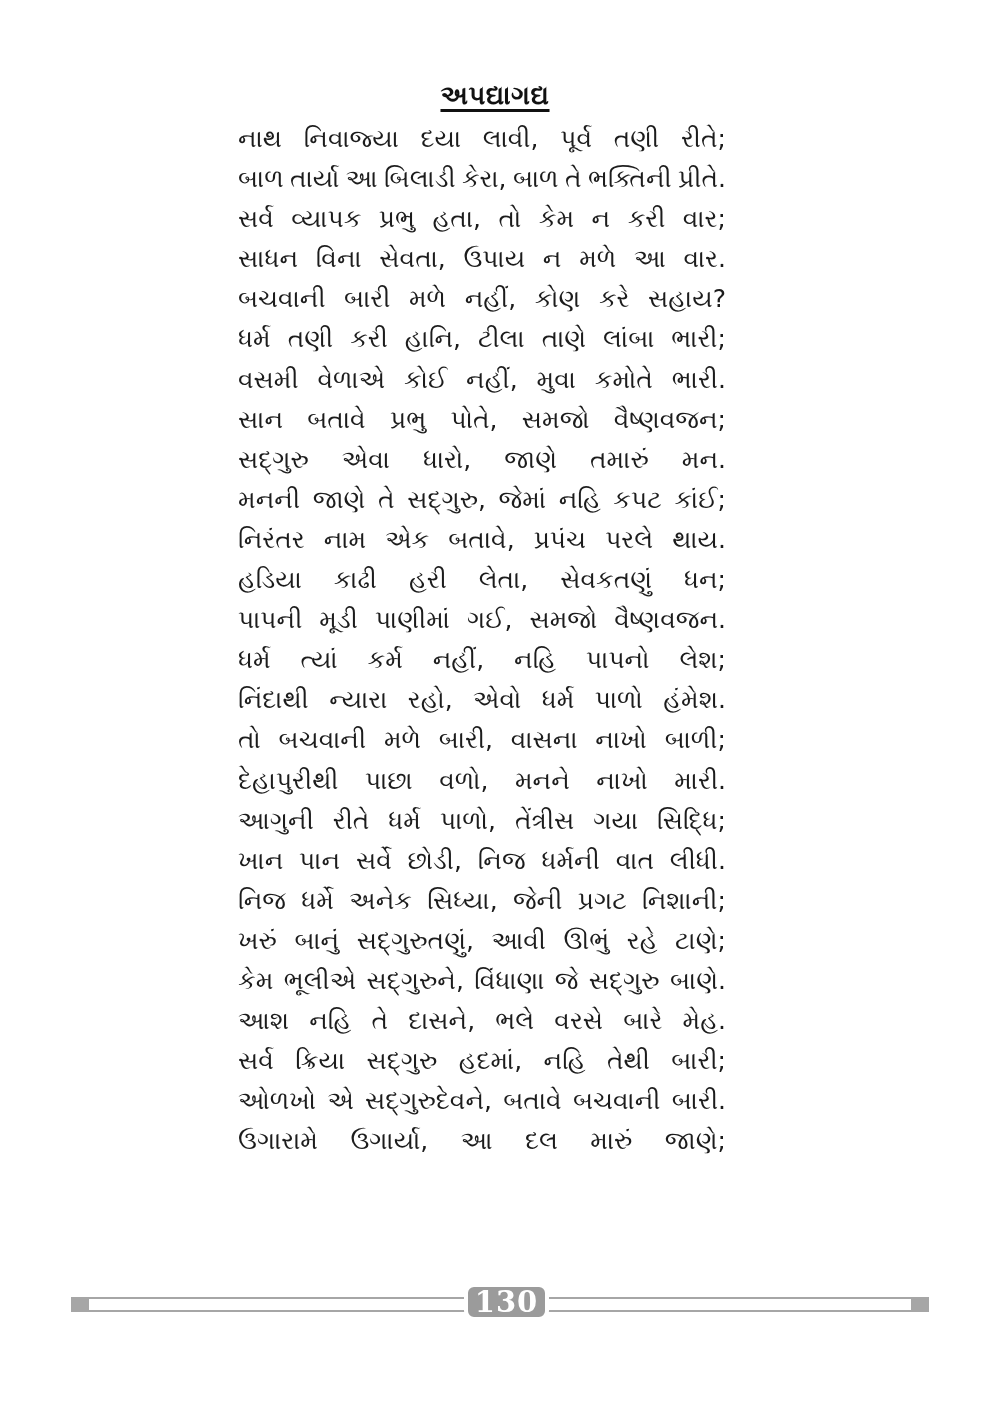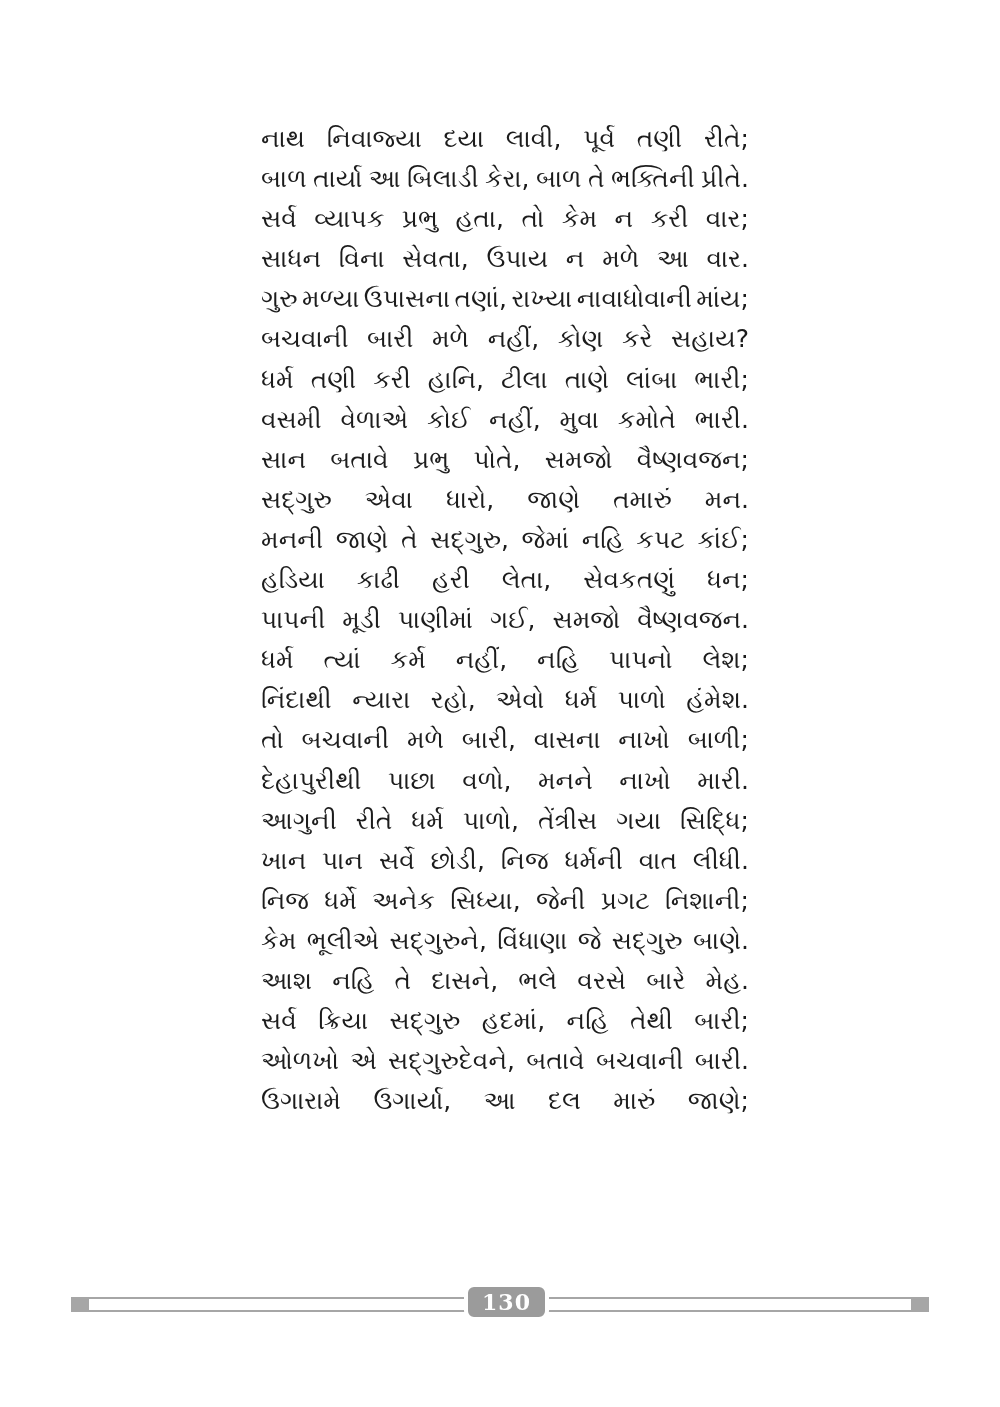--- a/index.html
+++ b/index.html
@@ -25,21 +25,21 @@
     font-size:26px;
     font-weight:bold;
     color:#111;
     text-decoration:underline;
     text-decoration-thickness:2.5px;
     text-underline-offset:5px;
     letter-spacing:0.5px;
   }
   .poem{
     position:absolute;
-    top:119px;left:261px;width:488px;
+    top:119px;left:238px;width:488px;
   }
   .poem-line{
     display:flex;
     justify-content:space-between;
     align-items:baseline;
     height:40.1px;
     font-size:25px;
     line-height:40.1px;
     white-space:nowrap;
   }
@@ -65,29 +65,30 @@
     box-sizing:border-box;
     background:var(--badge-bg);
     border:4px solid var(--page-bg);
     border-radius:10px;
     display:flex;align-items:center;justify-content:center;
   }
   .page-badge span{
     color:#ffffff;
     font-family:"DejaVu Serif", serif;
     font-weight:bold;
-    font-size:22px;
+    font-size:29px;
     letter-spacing:1px;
   }
 </style>
 </head>
 <body>
 
 <div class="page">
 
+  <div class="title">અપદ્યાગદ્ય</div>
 
   <div class="poem">
       <div class="poem-line">
         <span>નાથ</span>
         <span>નિવાજ્યા</span>
         <span>દયા</span>
         <span>લાવી,</span>
         <span>પૂર્વ</span>
         <span>તણી</span>
         <span>રીતે;</span>
@@ -118,29 +119,20 @@
         <span>સાધન</span>
         <span>વિના</span>
         <span>સેવતા,</span>
         <span>ઉપાય</span>
         <span>ન</span>
         <span>મળે</span>
         <span>આ</span>
         <span>વાર.</span>
       </div>
       <div class="poem-line">
-        <span>ગુરુ</span>
-        <span>મળ્યા</span>
-        <span>ઉપાસના</span>
-        <span>તણાં,</span>
-        <span>રાખ્યા</span>
-        <span>નાવાધોવાની</span>
-        <span>માંય;</span>
-      </div>
-      <div class="poem-line">
         <span>બચવાની</span>
         <span>બારી</span>
         <span>મળે</span>
         <span>નહીં,</span>
         <span>કોણ</span>
         <span>કરે</span>
         <span>સહાય?</span>
       </div>
       <div class="poem-line">
         <span>ધર્મ</span>
@@ -181,20 +173,29 @@
         <span>મનની</span>
         <span>જાણે</span>
         <span>તે</span>
         <span>સદ્ગુરુ,</span>
         <span>જેમાં</span>
         <span>નહિ</span>
         <span>કપટ</span>
         <span>કાંઈ;</span>
       </div>
       <div class="poem-line">
+        <span>નિરંતર</span>
+        <span>નામ</span>
+        <span>એક</span>
+        <span>બતાવે,</span>
+        <span>પ્રપંચ</span>
+        <span>પરલે</span>
+        <span>થાય.</span>
+      </div>
+      <div class="poem-line">
         <span>હડિયા</span>
         <span>કાઢી</span>
         <span>હરી</span>
         <span>લેતા,</span>
         <span>સેવકતણું</span>
         <span>ધન;</span>
       </div>
       <div class="poem-line">
         <span>પાપની</span>
         <span>મૂડી</span>
@@ -260,20 +261,29 @@
       <div class="poem-line">
         <span>નિજ</span>
         <span>ધર્મે</span>
         <span>અનેક</span>
         <span>સિધ્યા,</span>
         <span>જેની</span>
         <span>પ્રગટ</span>
         <span>નિશાની;</span>
       </div>
       <div class="poem-line">
+        <span>ખરું</span>
+        <span>બાનું</span>
+        <span>સદ્ગુરુતણું,</span>
+        <span>આવી</span>
+        <span>ઊભું</span>
+        <span>રહે</span>
+        <span>ટાણે;</span>
+      </div>
+      <div class="poem-line">
         <span>કેમ</span>
         <span>ભૂલીએ</span>
         <span>સદ્ગુરુને,</span>
         <span>વિંધાણા</span>
         <span>જે</span>
         <span>સદ્ગુરુ</span>
         <span>બાણે.</span>
       </div>
       <div class="poem-line">
         <span>આશ</span>

